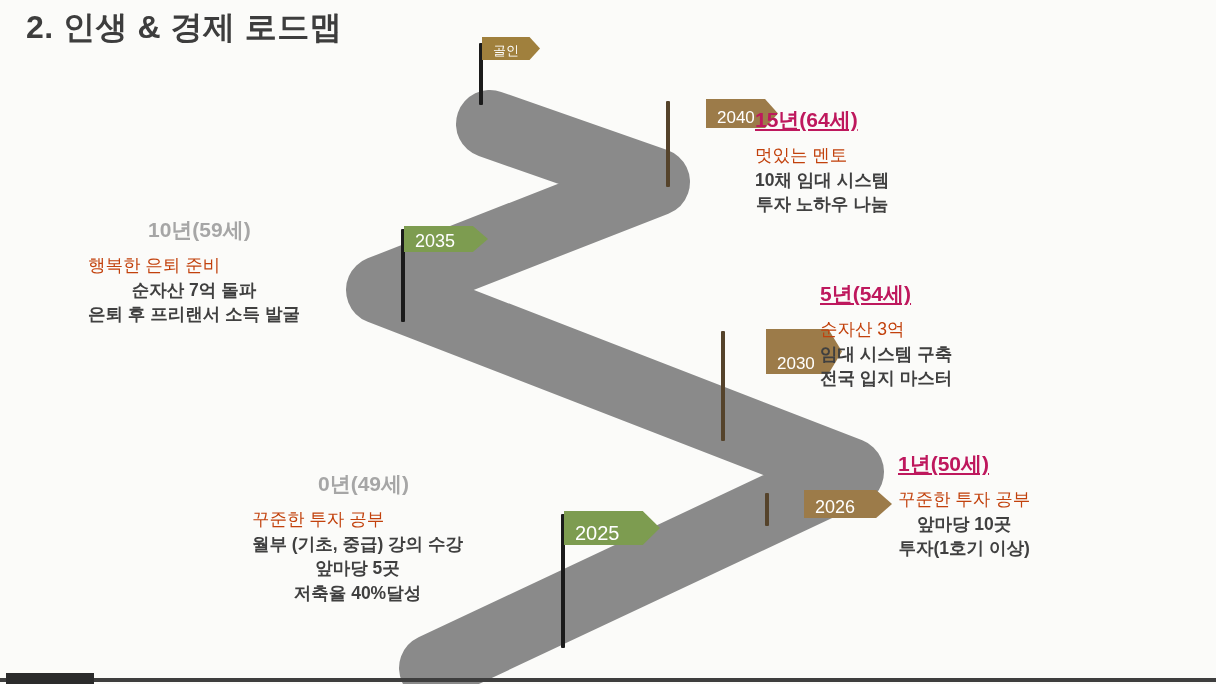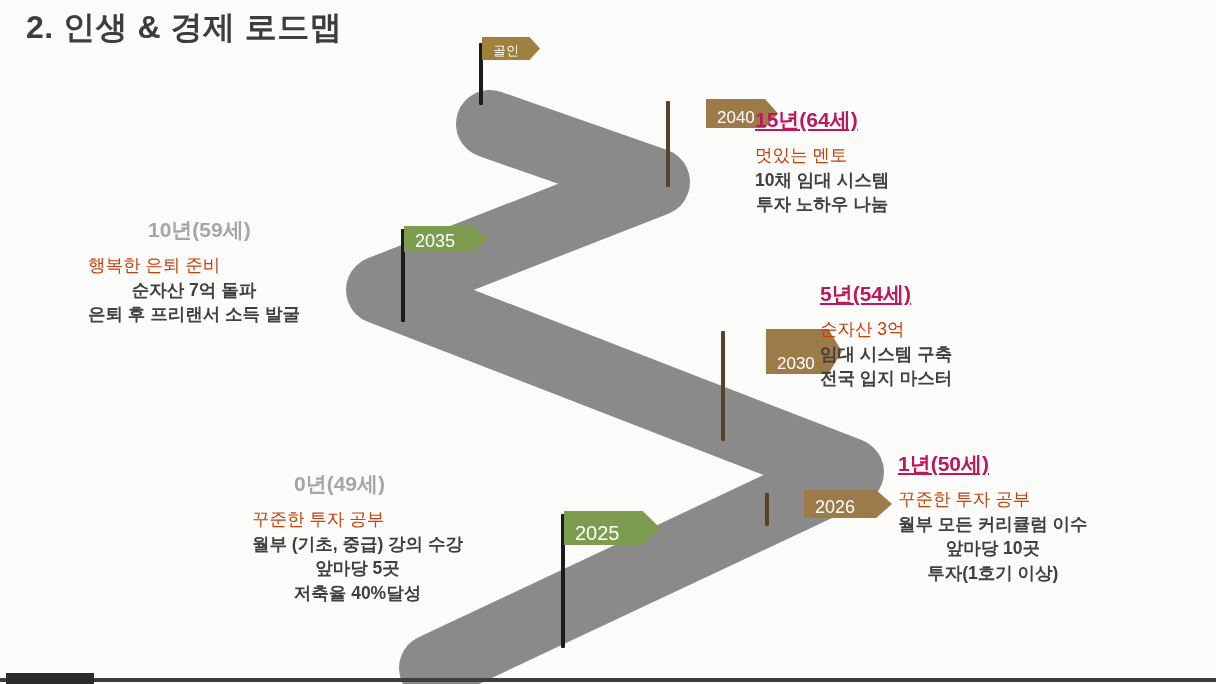--- a/index.html
+++ b/index.html
@@ -51,21 +51,21 @@
   .period.gray   { color: #a6a6a6; }
   .line { font-size: 17.5px; line-height: 24.5px; color: #c2410c; font-weight: 400; white-space: nowrap; }
   .line.bold { color: #404040; font-weight: 700; text-align: center; }
 
   .tb-2040 { left: 755px; top: 106px; }
   .tb-2035 { left: 88px;  top: 216px; }
   .tb-2035 .period { margin-left: 60px; }
   .tb-2030 { left: 820px; top: 280px; }
   .tb-2026 { left: 898px; top: 450px; }
   .tb-2025 { left: 252px; top: 470px; }
-  .tb-2025 .period { margin-left: 42px; }
+  .tb-2025 .period { margin-left: 66px; }
 
   .bottom-line { position: absolute; left: 0; right: 0; bottom: 2px; height: 4px; background: #3e3e3e; }
   .footer-mark { position: absolute; left: 6px; bottom: 0; width: 88px; height: 11px; background: #2b2b2b; }
 </style>
 </head>
 <body>
 
 <div class="slide">
 
   <h1 class="title">2. 인생 &amp; 경제 로드맵</h1>
@@ -112,21 +112,20 @@
     <div class="line bold">전국 입지 마스터</div>
   </div>
 
   <div class="pole brown pole-2026"></div>
   <div class="flag brown-bg flag-2026">
     <span>2026</span>
   </div>
   <div class="tb tb-2026">
     <div class="period orange">1년(50세)</div>
     <div class="line">꾸준한 투자 공부</div>
-    <div class="line bold">월부 모든 커리큘럼 이수</div>
     <div class="line bold">앞마당 10곳</div>
     <div class="line bold">투자(1호기 이상)</div>
   </div>
 
   <div class="pole dark pole-2025"></div>
   <div class="flag green-bg flag-2025">
     <span>2025</span>
   </div>
   <div class="tb tb-2025">
     <div class="period gray">0년(49세)</div>

